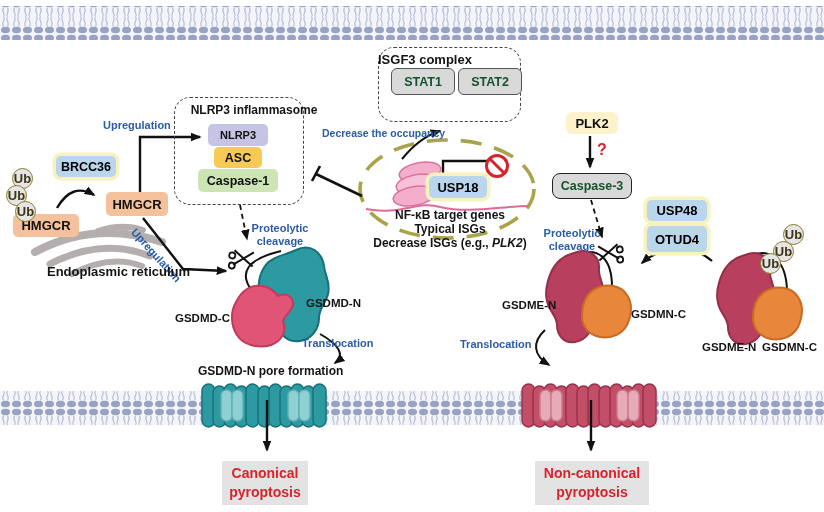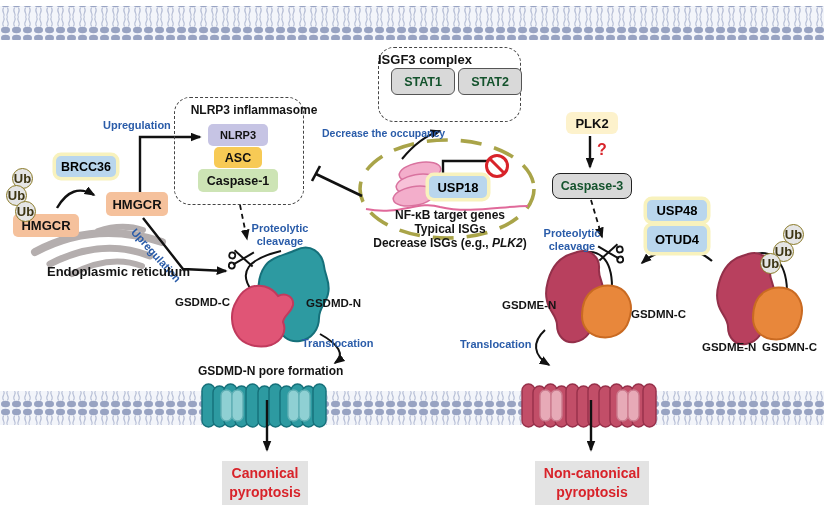--- a/index.html
+++ b/index.html
@@ -215,21 +215,21 @@
       <span>Ub</span>
     </div>
 <div class="ub" style="left:773px;top:241px;">
       <span>Ub</span>
     </div>
 <div class="ub" style="left:760px;top:253px;">
       <span>Ub</span>
     </div>
 
 <div class="blue z3" style="left:250px;top:222px;width:60px;text-align:center;font-size:11px;line-height:1.15;white-space:normal;">Proteolytic cleavage</div>
-<div class="lbl z3" style="left:175px;top:296px;font-size:11.5px;text-align:center;">GSDMD-C</div>
+<div class="lbl z3" style="left:175px;top:312px;font-size:11.5px;text-align:center;">GSDMD-C</div>
 <div class="lbl z3" style="left:306px;top:297px;font-size:11.5px;">GSDMD-N</div>
 <div class="blue z3" style="left:302px;top:337px;font-size:11px;white-space:nowrap;">Translocation</div>
 <div class="lbl z3" style="left:198px;top:364px;font-size:12px;">GSDMD-N pore formation</div>
 <div class="outcome z3" style="left:222px;top:461px;width:86px;height:44px;">Canonical pyroptosis</div>
 
 <div class="blue z3" style="left:542px;top:227px;width:60px;text-align:center;font-size:11px;line-height:1.15;white-space:normal;">Proteolytic cleavage</div>
 <div class="lbl z3" style="left:502px;top:299px;font-size:11.5px;">GSDME-N</div>
 <div class="lbl z3" style="left:631px;top:308px;font-size:11.5px;">GSDMN-C</div>
 <div class="blue z3" style="left:460px;top:338px;font-size:11px;white-space:nowrap;">Translocation</div>
 <div class="lbl z3" style="left:702px;top:341px;font-size:11.5px;">GSDME-N</div>

